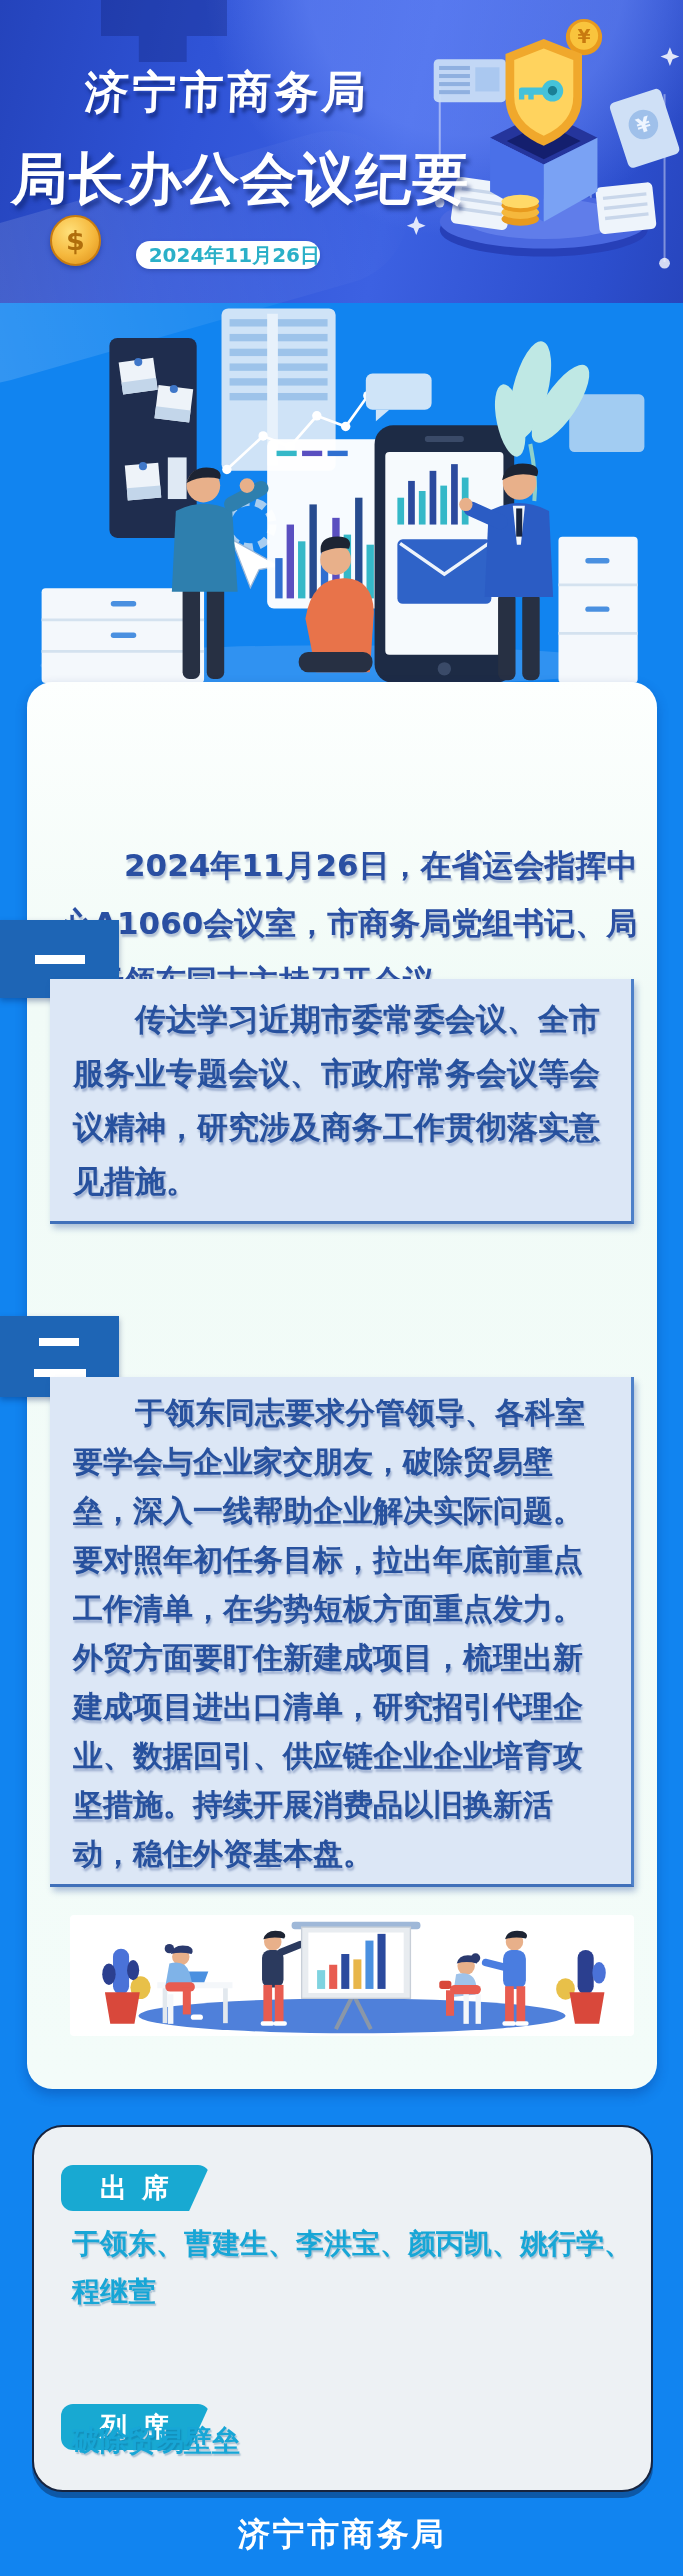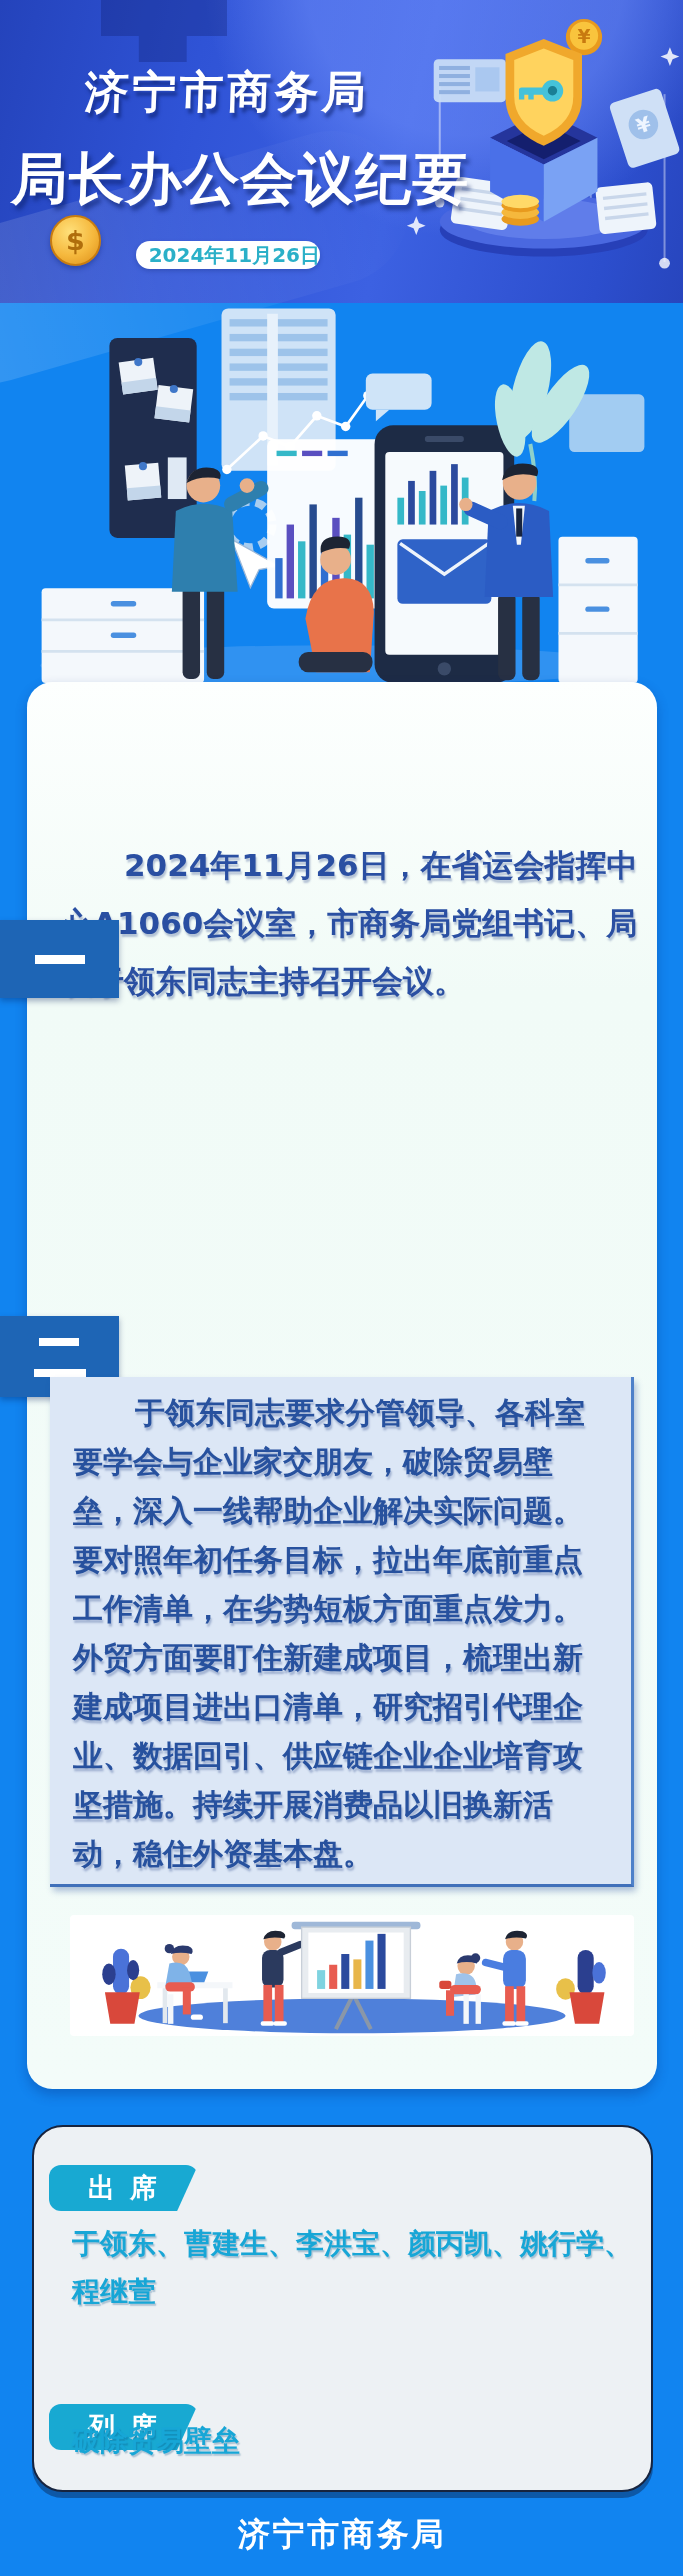--- a/index.html
+++ b/index.html
@@ -79,21 +79,21 @@
   }
   .box-one{top:979px;height:245px;padding:13.4px 23px;font-size:31px;line-height:54px;}
   .box-two{top:1377px;height:510px;padding:10.7px 23px;font-size:30px;line-height:49px;}
   
   .card2{
     position:absolute;left:32px;top:2125px;width:621px;height:367px;
     border-radius:31px;background:#edf1f4;border:2.7px solid #17243f;
     box-shadow:0 6px 0 rgba(8,22,58,.4);
   }
   .badge{
-    position:absolute;left:15px;width:149px;height:46px;
+    position:absolute;left:27px;width:149px;height:46px;
     background:var(--badge-cyan,#18a9d2);border-radius:12px;
     clip-path:polygon(0 0,100% 0,86% 100%,0 100%);
     color:#fff;font-size:27px;font-weight:700;letter-spacing:.55em;
     line-height:46px;padding-left:39px;
   }
   .badge-attend{top:38px;}
   .badge-observe{top:229px;margin-top:48px;}
   .names{
     position:absolute;left:38px;width:567px;
     font-size:28px;line-height:48px;font-weight:700;color:var(--names-cyan,#17a6d6);
@@ -353,20 +353,21 @@
     </g>
   </svg>
 
   <div class="card1"></div>
 
   <p class="intro">2024年11月26日，在省运会指挥中心A1060会议室，市商务局党组书记、局长于领东同志主持召开会议。</p>
 
   <div class="marker marker-one" title="一">
     <span class="bar bar1"></span>
   </div>
+  <div class="note-box box-one">传达学习近期市委常委会议、全市服务业专题会议、市政府常务会议等会议精神，研究涉及商务工作贯彻落实意见措施。</div>
 
   <div class="marker marker-two" title="二">
     <span class="bar bar1"></span>
     <span class="bar bar2"></span>
   </div>
   <div class="note-box box-two">于领东同志要求分管领导、各科室要学会与企业家交朋友，破除贸易壁垒，深入一线帮助企业解决实际问题。要对照年初任务目标，拉出年底前重点工作清单，在劣势短板方面重点发力。外贸方面要盯住新建成项目，梳理出新建成项目进出口清单，研究招引代理企业、数据回引、供应链企业企业培育攻坚措施。持续开展消费品以旧换新活动，稳住外资基本盘。</div>
 
   <div class="illo illo2-wrap">
     <svg width="564" height="121" viewBox="0 0 840 180">
       <ellipse cx="420" cy="150" rx="318" ry="26" fill="#4f80da"></ellipse>

